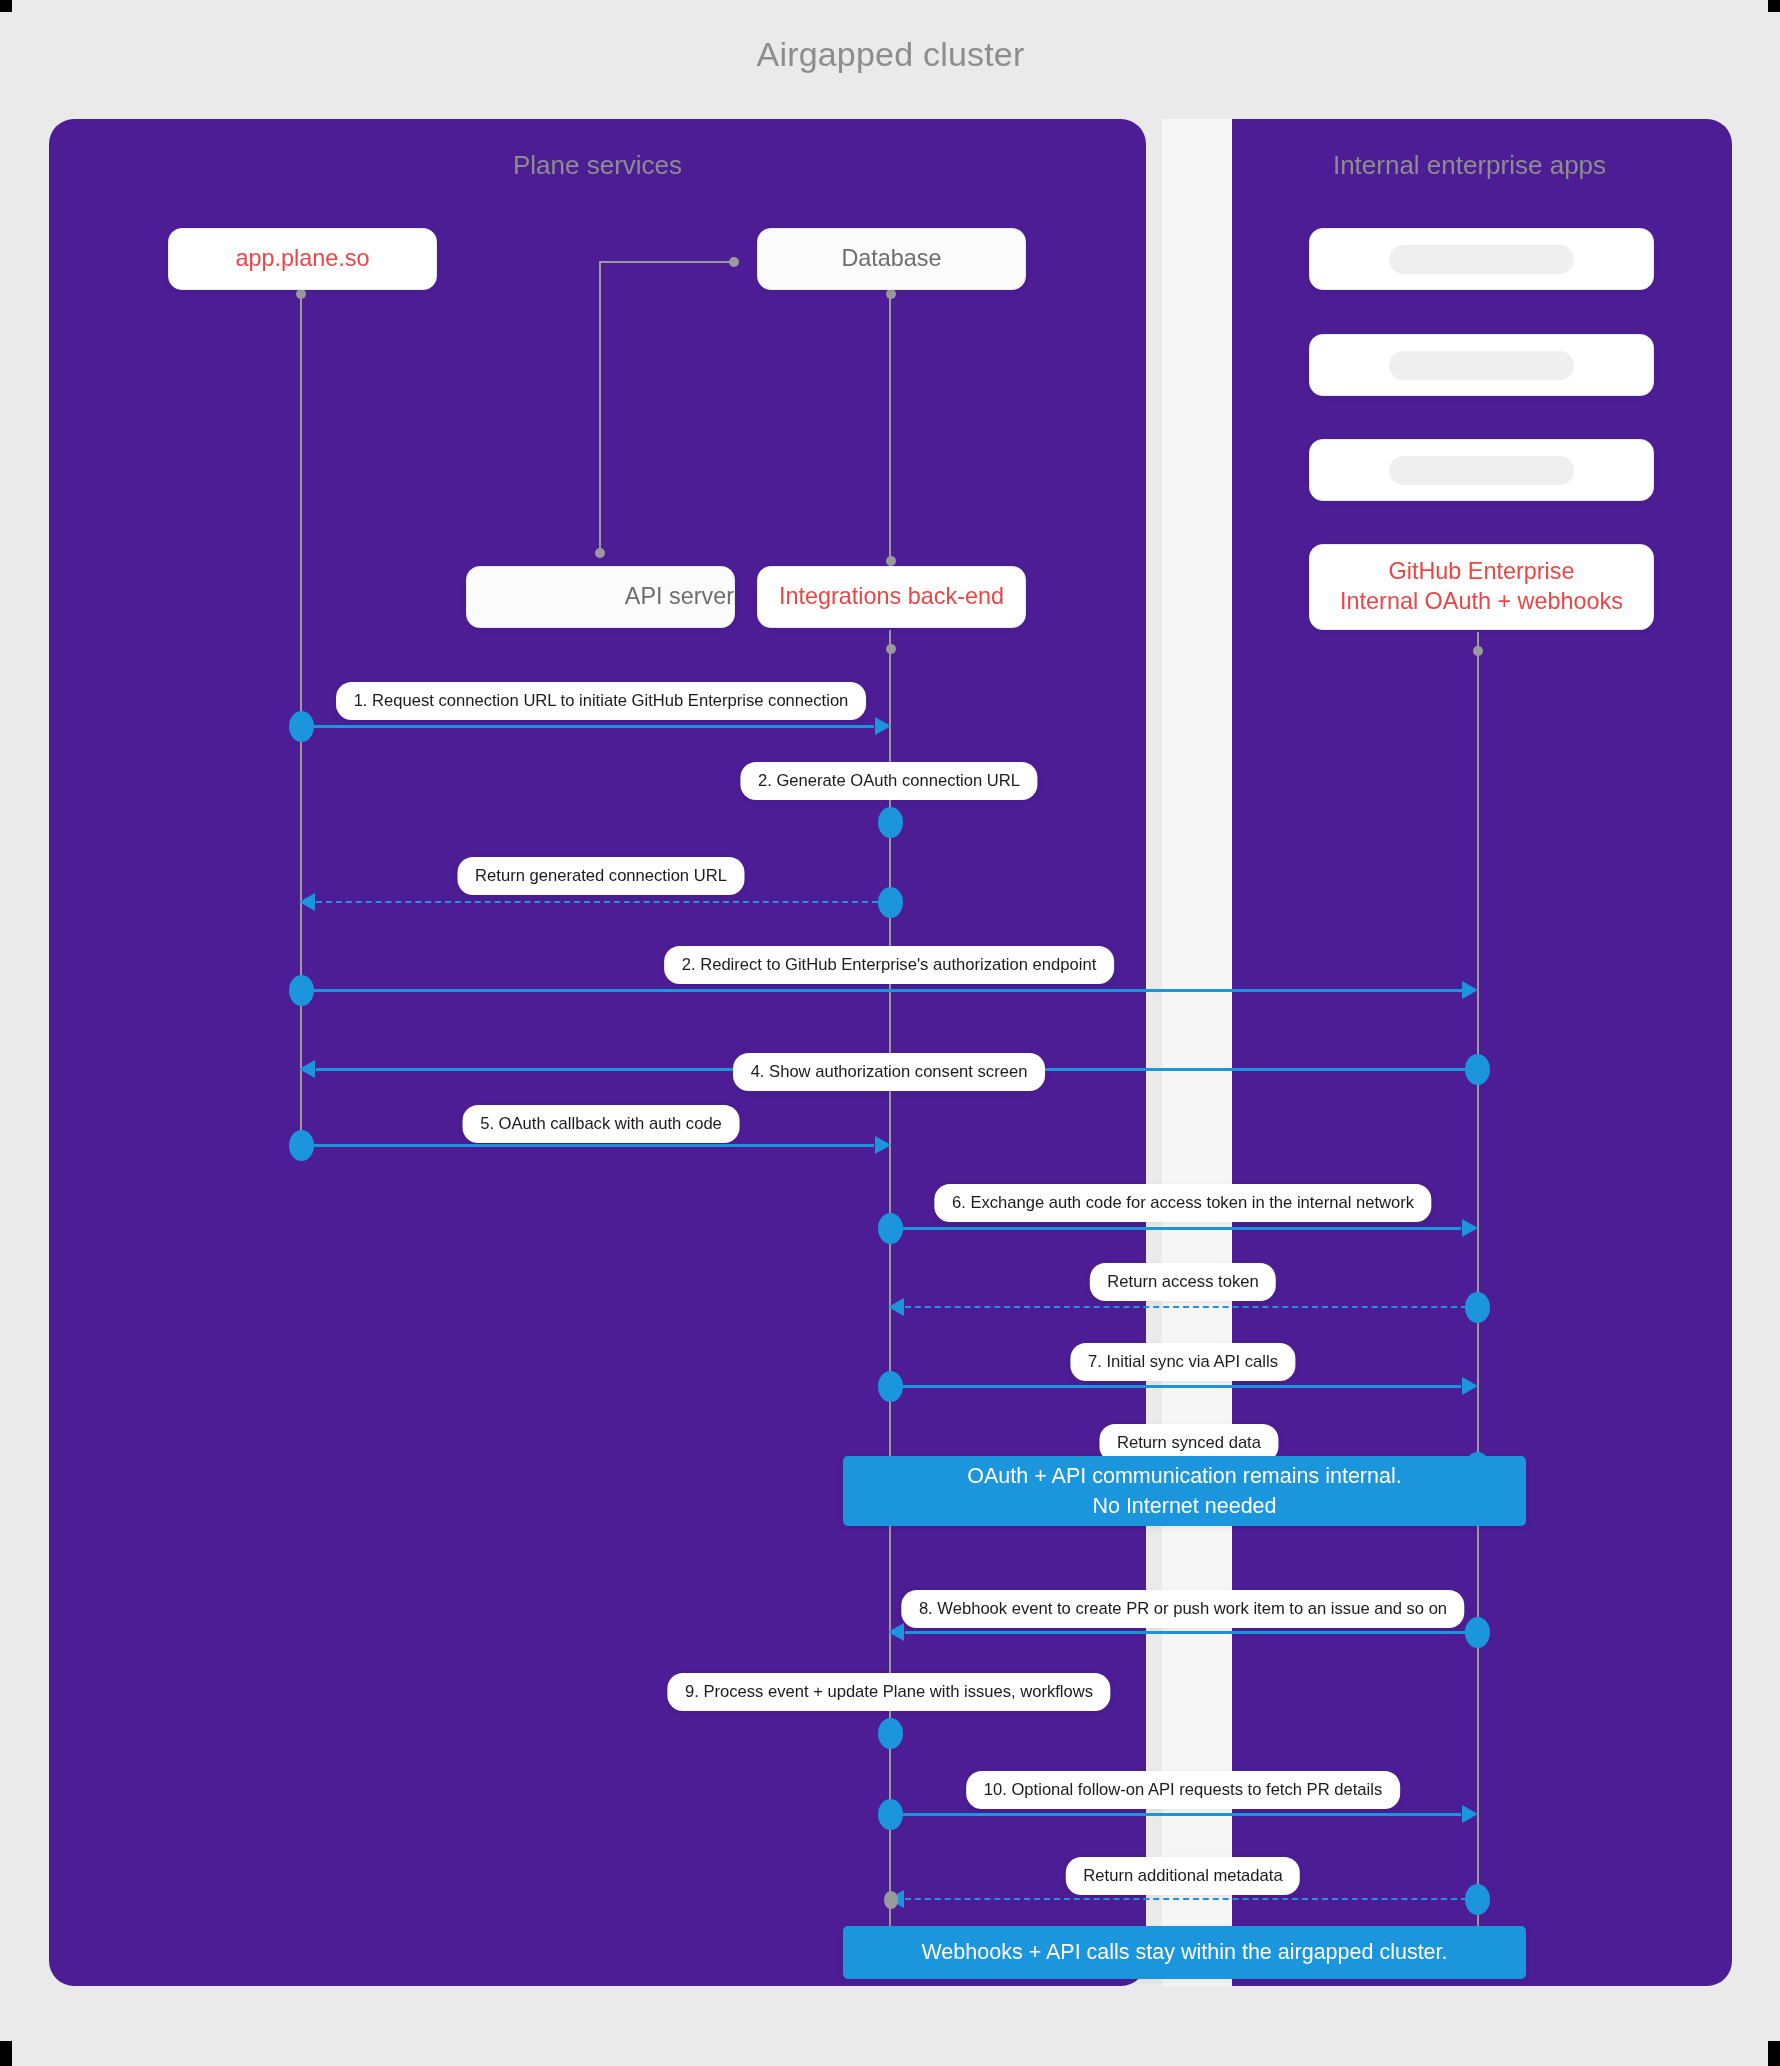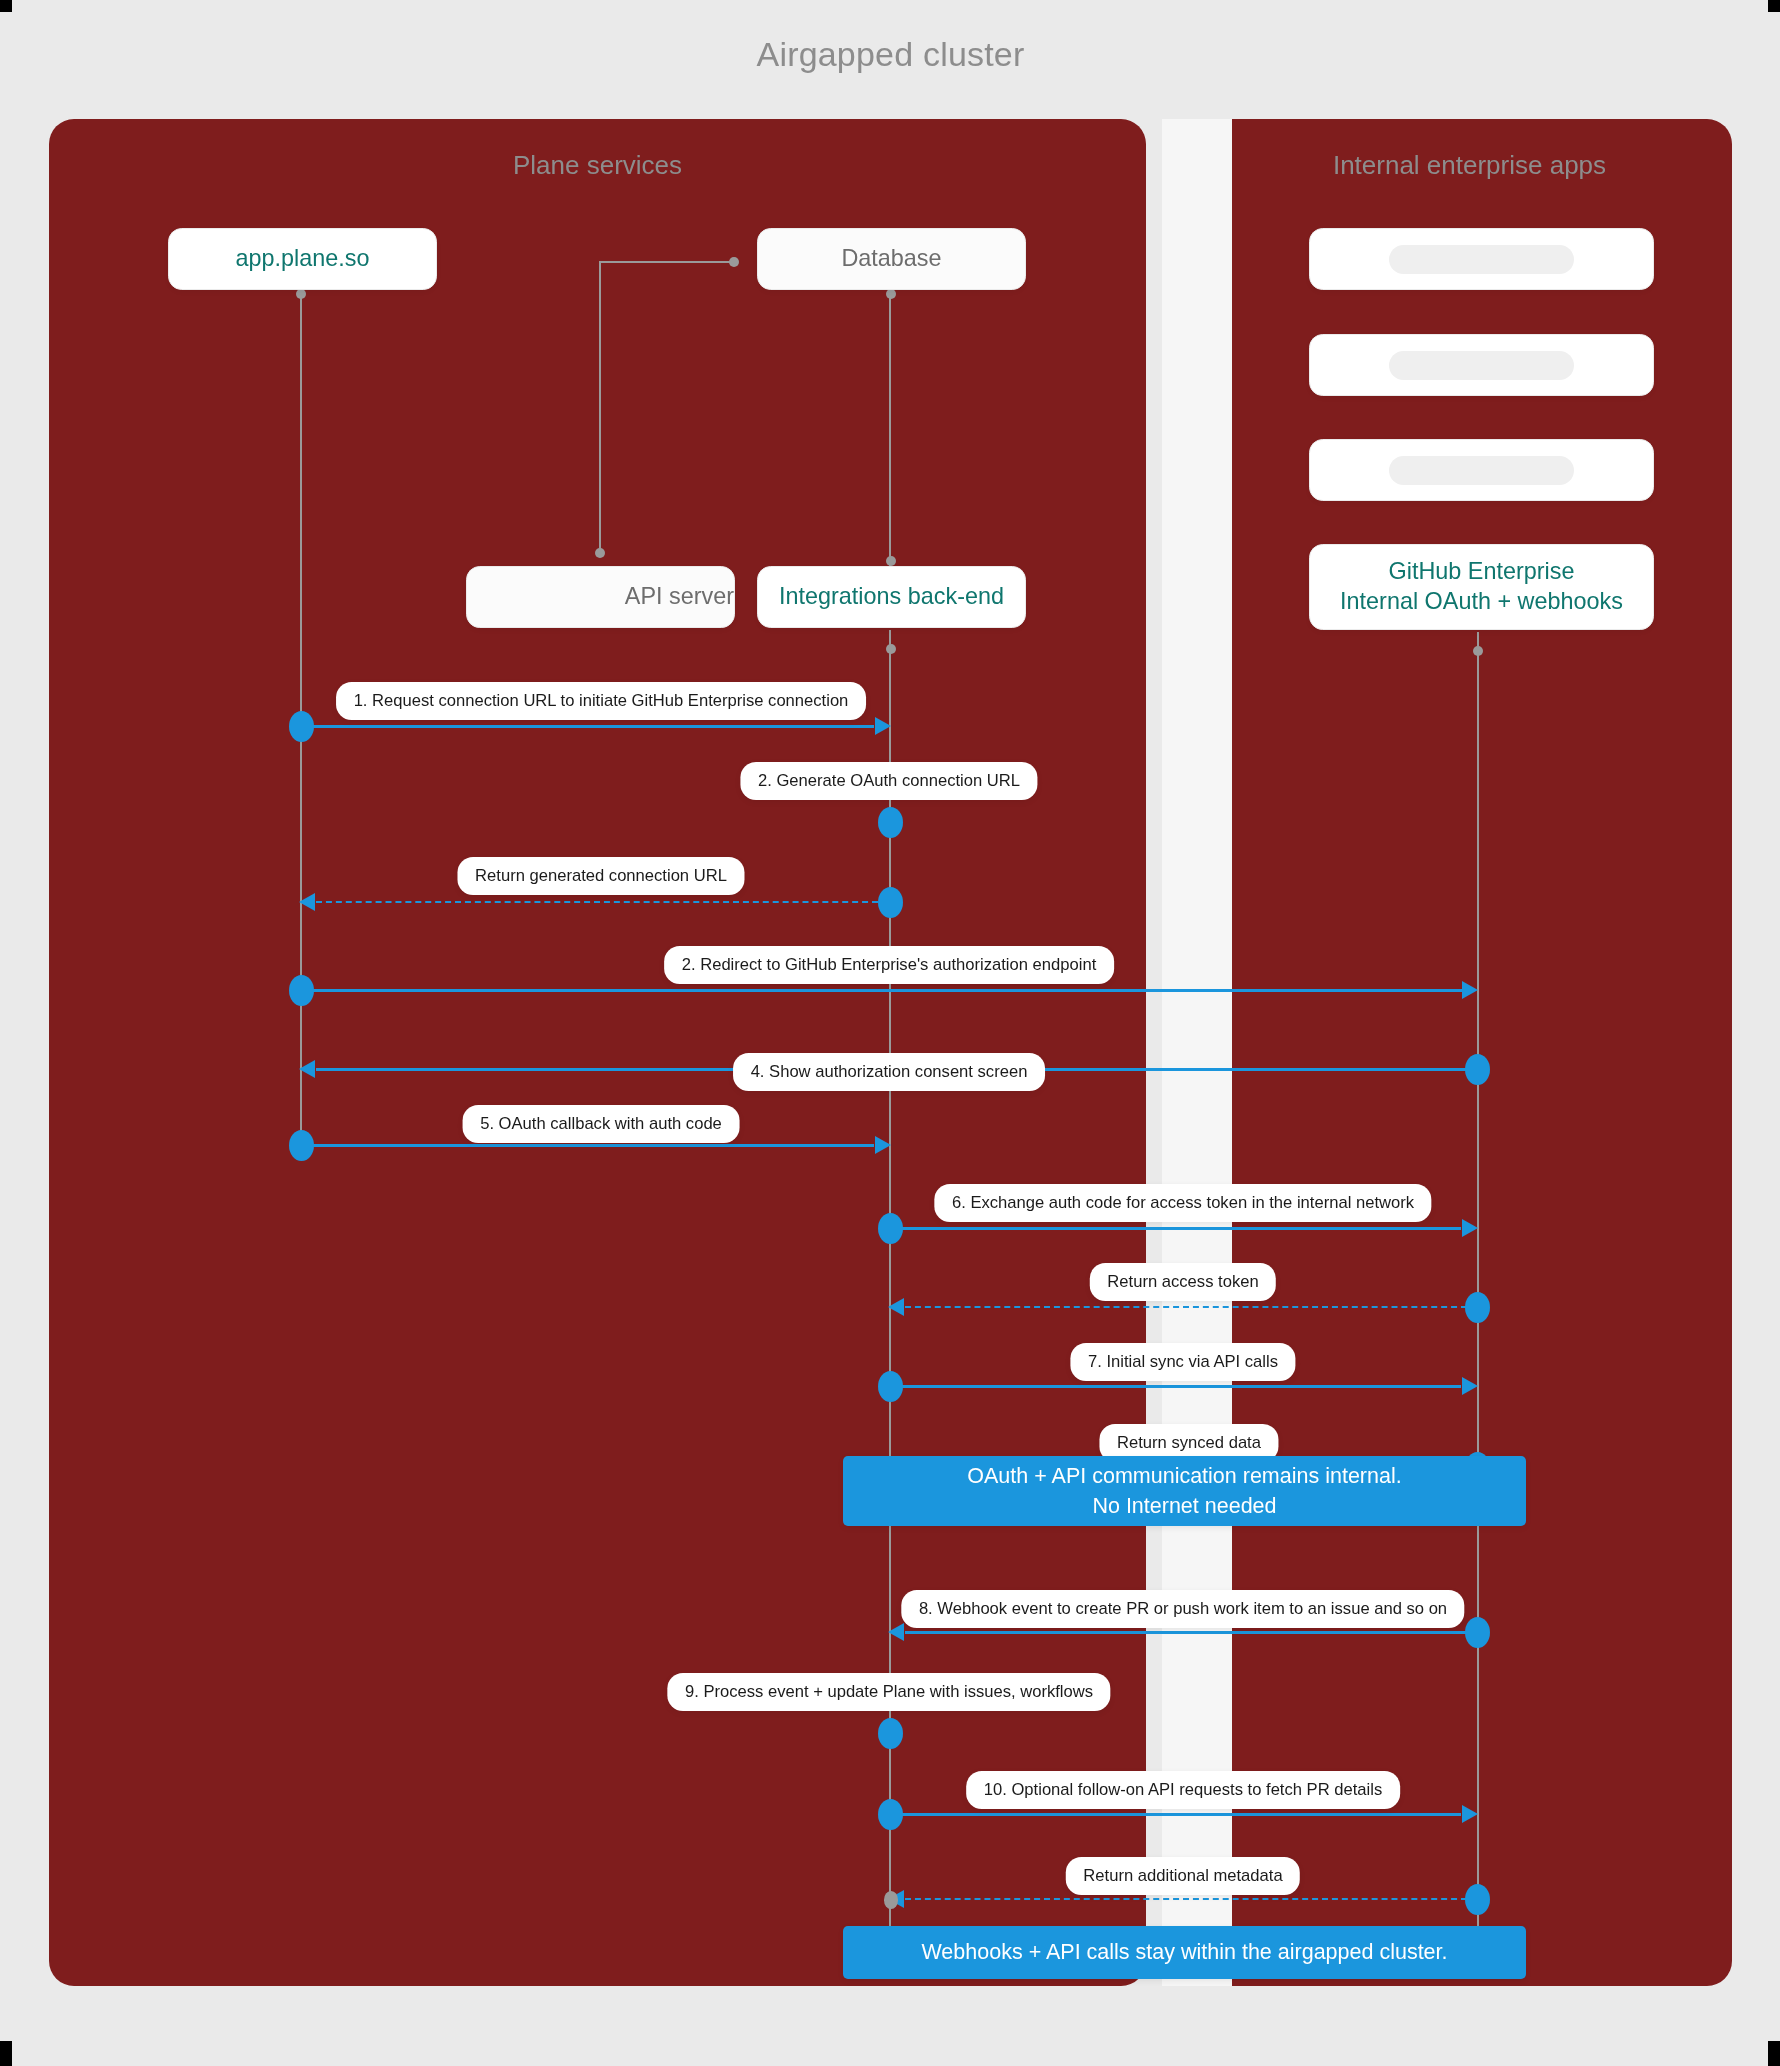--- a/index.html
+++ b/index.html
@@ -46,21 +46,21 @@
     text-align: center;
     font-size: 34px;
     font-weight: 500;
     color: #8d8d8d;
     letter-spacing: 0.2px;
   }
 
   
   .group-panel {
     position: absolute;
-    background: #7f1d1d;
+    background: #4c1d95;
     border-radius: 25px;
   }
   #group-plane {
     left: 49px;  top: 119px;
     width: 1097px; height: 1867px;
   }
   #group-enterprise {
     left: 1207px; top: 119px;
     width: 525px;  height: 1867px;
   }
@@ -87,21 +87,21 @@
   .participant {
     position: absolute;
     background: #ffffff;
     border: 1px solid #ebebeb;
     border-radius: 13.7px;
     box-shadow: 0 2px 4.9px rgba(0,0,0,0.05);
     display: flex;
     align-items: center;
     justify-content: center;
     text-align: center;
-    color: #0f766e;
+    color: #ef4444;
     font-size: 23.4px;
     line-height: 1.28;
     z-index: 5;
   }
   .participant.muted { color: #6d6d6d; background: #fbfbfb; }
 
   #p-appplane      { left: 168px;  top: 228px; width: 267px; height: 60px; }
   #p-database      { left: 757px;  top: 228px; width: 267px; height: 60px; }
   #p-apiserver     { left: 466px;  top: 566px; width: 267px; height: 60px; justify-content: flex-end; }
   #p-integrations  { left: 757px;  top: 566px; width: 267px; height: 60px; }

